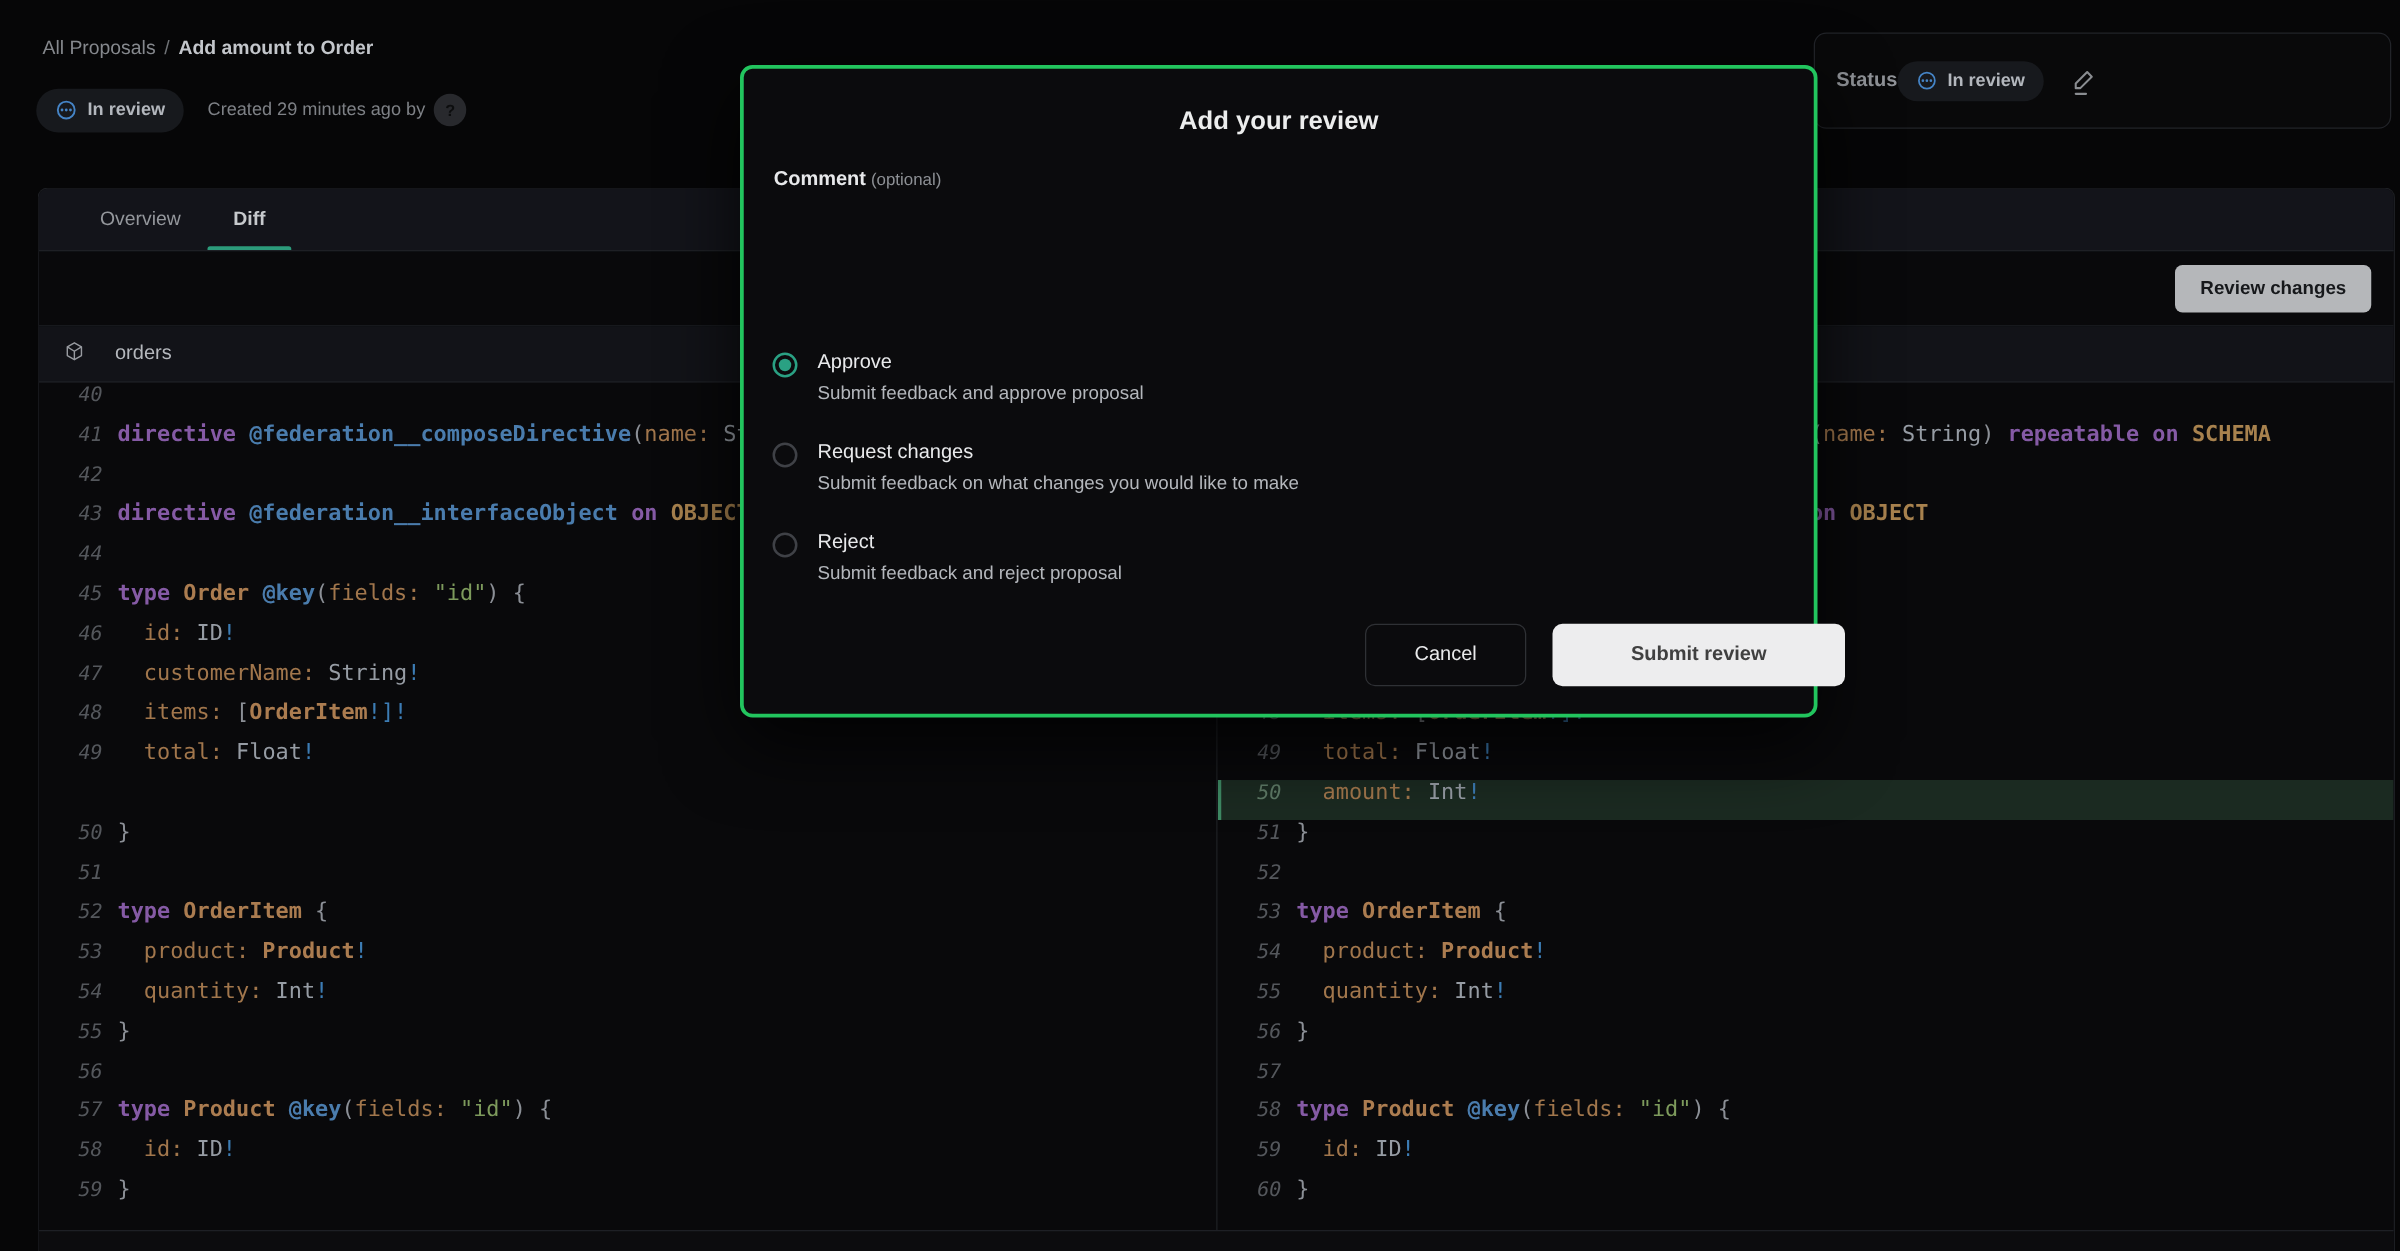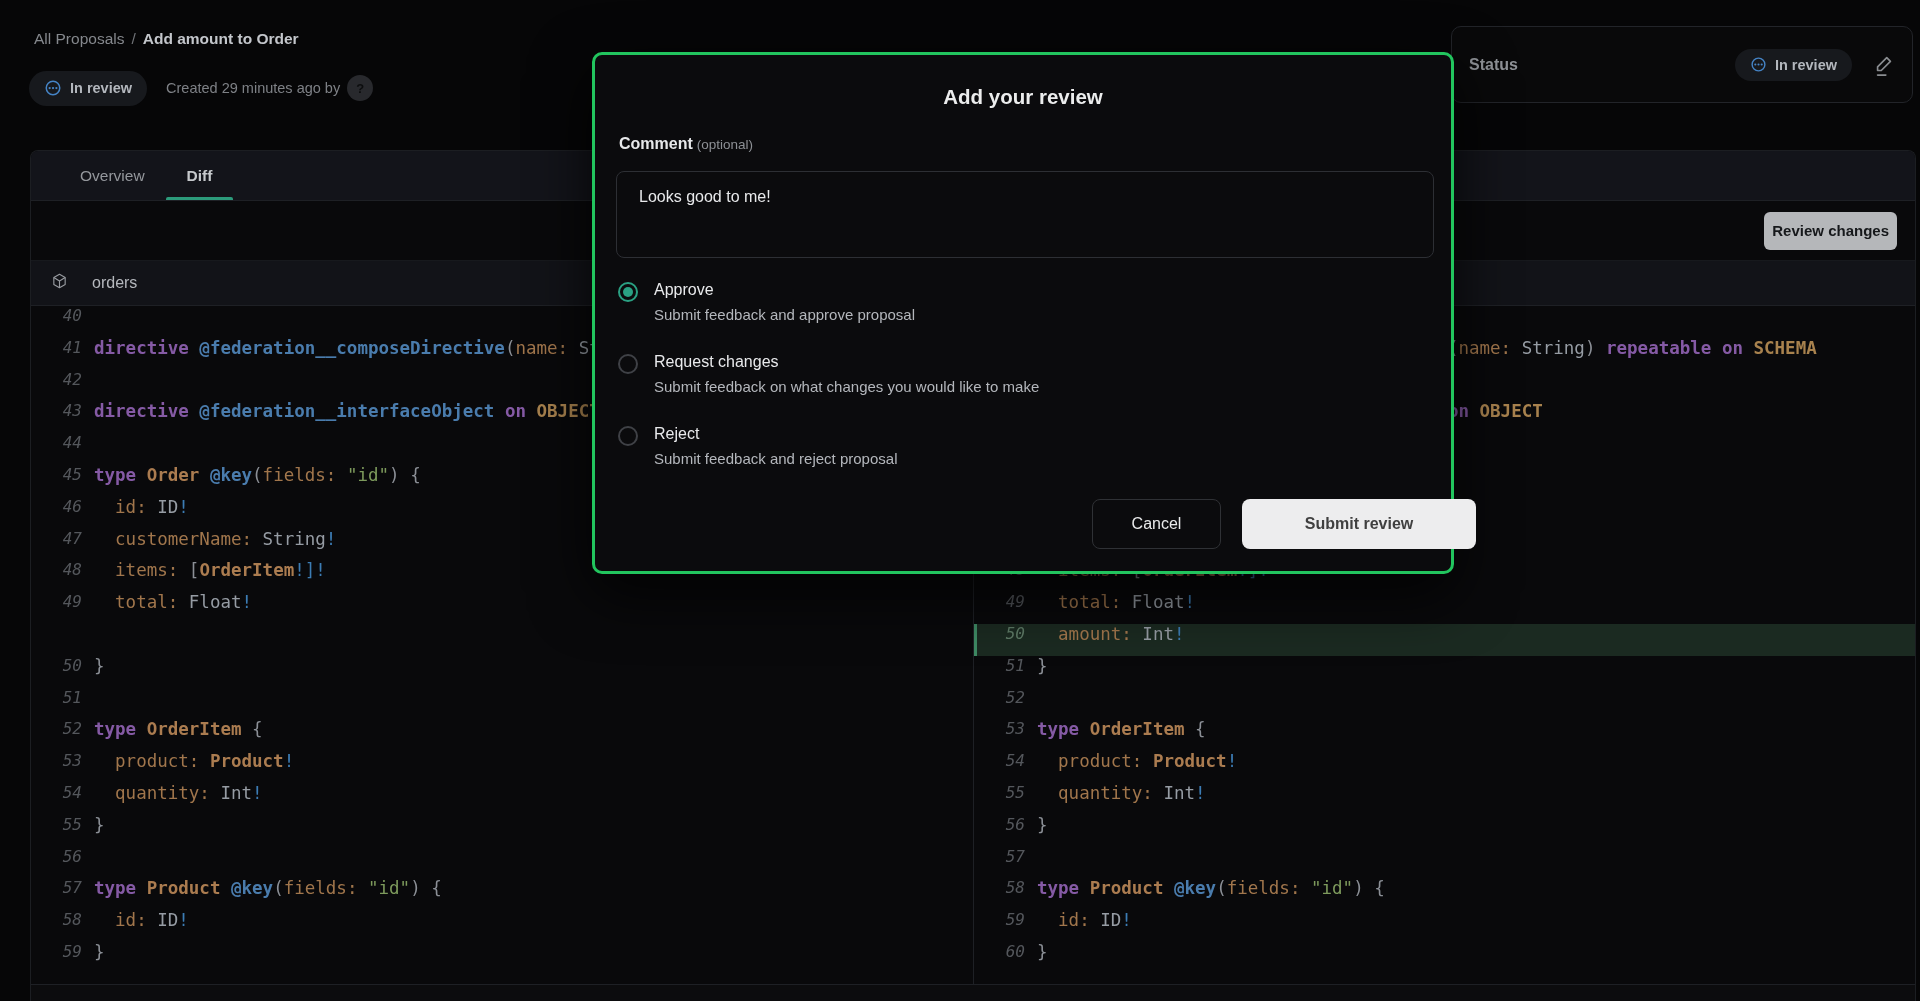--- a/index.html
+++ b/index.html
@@ -16,40 +16,40 @@
         border-radius:18px;background:#17191d;color:#b3b7bd;font-size:14.5px;font-weight:600;}
   .pill svg{display:block;}
   .created{color:#7e8186;font-size:14.5px;}
   .avatar{width:26px;height:26px;border-radius:50%;background:#28292d;color:#0c0d0e;
           display:inline-flex;align-items:center;justify-content:center;
           font-size:13px;font-weight:700;margin-left:8px;}
 
   
   .status-card{left:1451px;top:26px;width:462px;height:77px;border:1px solid #222429;
                border-radius:10px;background:#09090a;display:flex;align-items:center;
-               justify-content:space-between;padding:0 17px;box-sizing:border-box;}
+               padding:0 17px;box-sizing:border-box;}
   .status-label{color:#8f9297;font-size:16px;font-weight:600;}
   .status-right{display:flex;align-items:center;gap:21px;}
   .pill.small{height:32px;}
   .edit-icon{display:flex;align-items:center;justify-content:center;cursor:pointer;}
 
   
   .main-card{left:30px;top:150px;width:1886px;height:851px;background:#09090b;
              border:1px solid #1c1e22;border-bottom:none;border-radius:8px 8px 0 0;
              box-sizing:border-box;overflow:hidden;}
   .tabbar{height:49px;background:#13141a;border-bottom:1px solid #1e2025;
           display:flex;align-items:stretch;padding-left:28px;}
   .tab{position:relative;display:flex;align-items:center;padding:0 21px;
        font-size:15.5px;color:#94979c;cursor:pointer;}
   .tab.active{color:#c6c9cc;font-weight:600;}
   .tab.active::after{content:"";position:absolute;left:0;right:0;bottom:0;height:3px;
        background:#2c9b7b;border-radius:2px 2px 0 0;}
   .toolbar{height:59px;border-bottom:1px solid #17191d;display:flex;align-items:center;
            justify-content:flex-end;padding-right:18px;}
-  .btn-review{height:38px;padding:0 8px;border:none;border-radius:6px;background:#b5b7ba;
+  .btn-review{height:38px;padding:0 20px;border:none;border-radius:6px;background:#b5b7ba;
               color:#16181b;font-size:15px;font-weight:600;font-family:inherit;cursor:pointer;}
   .subgraph-bar{height:44px;background:#121318;border-bottom:1px solid #1e2025;
                 display:flex;align-items:center;gap:24px;padding-left:20px;}
   .subgraph-name{font-size:16px;color:#b5b8bd;}
 
   
   .diff{display:flex;height:678px;}
   .panel{width:942px;overflow:hidden;}
   .panel.left{border-right:1px solid #1e2025;}
   .panel.right{width:941px;}
@@ -337,21 +337,20 @@
         </div>
     </div>
     <div class="bottom-strip"></div>
   </div>
 
   <div class="abs modal">
     <div class="modal-title">Add your review</div>
     <div class="comment-label">
       <span>Comment</span><span class="comment-optional">(optional)</span>
     </div>
-    <textarea class="comment-box" style="">Looks good to me!</textarea>
 
     <div class="option selected" id="opt-0" style="top:226px;">
       <span class="radio"></span>
       <span>
         <div class="opt-label">Approve</div>
         <div class="opt-desc">Submit feedback and approve proposal</div>
       </span>
     </div>
     <div class="option" id="opt-1" style="top:298px;">
       <span class="radio"></span>

